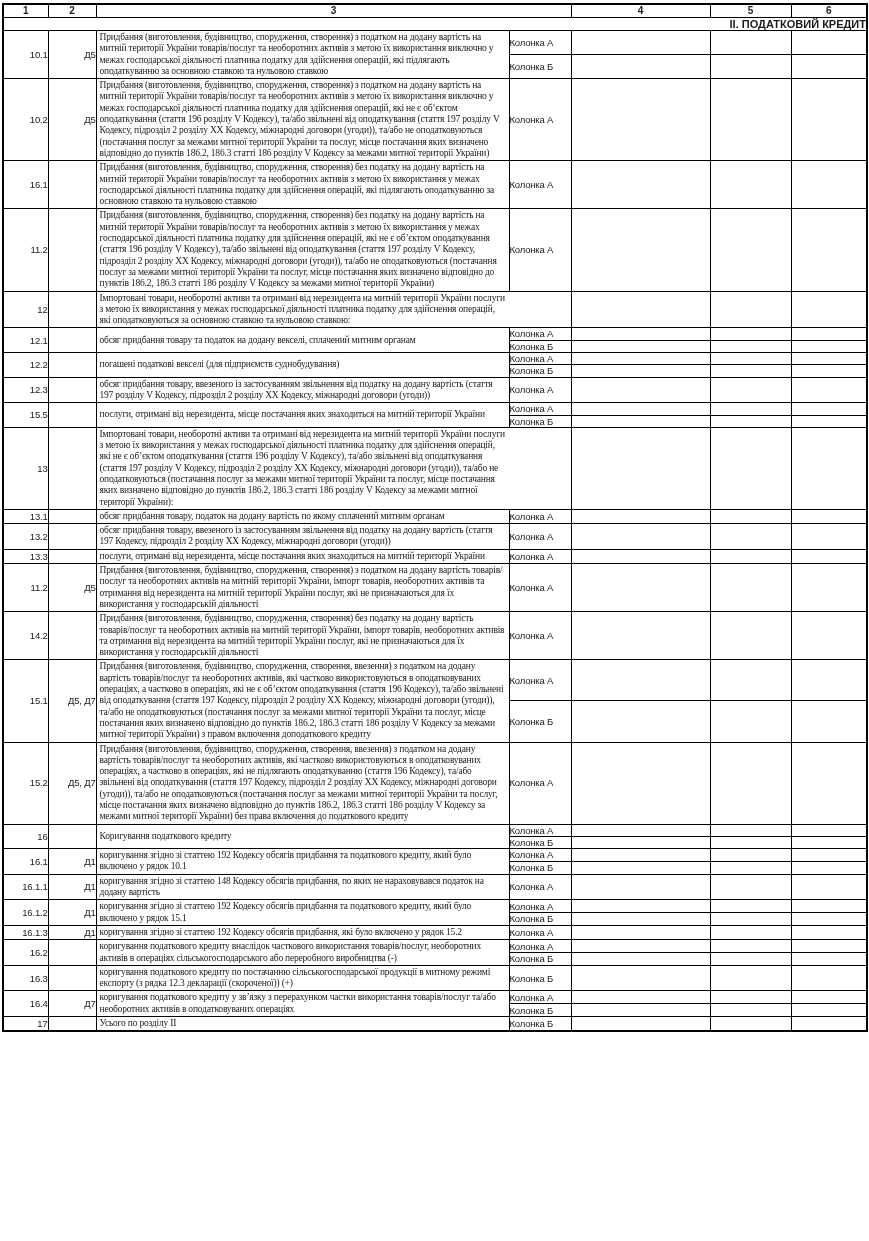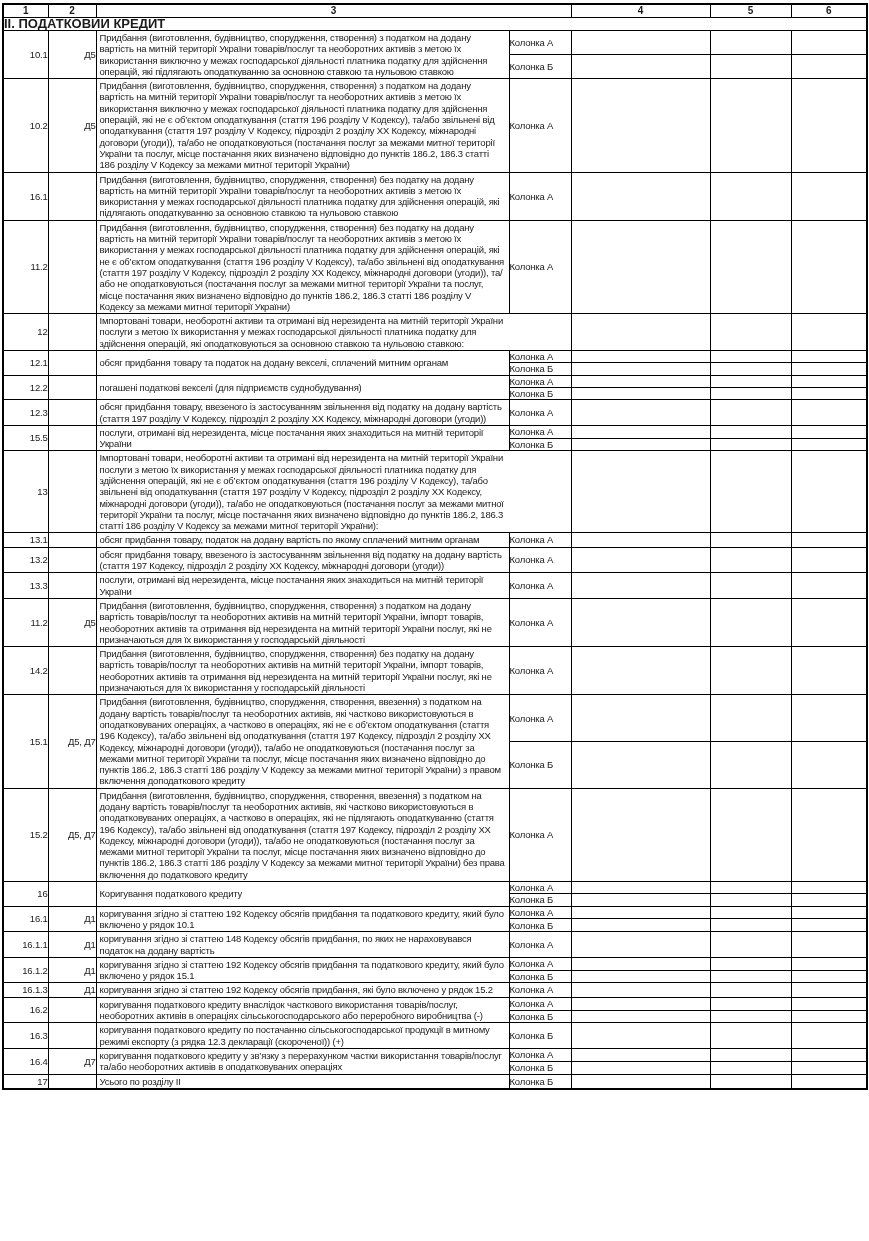--- a/index.html
+++ b/index.html
@@ -22,25 +22,25 @@
   col.c-v6   { width:76px; }
   td {
     border:1px solid #000; padding:0; vertical-align:middle;
     overflow:hidden; background:#fff;
   }
   tr.colhead td {
     font-weight:bold; text-align:center; height:12px; line-height:12px;
     font-size:10px; letter-spacing:0;
   }
   tr.title-row td {
-    font-weight:bold; text-align:left; height:12px; line-height:12px;
-    font-size:13px; letter-spacing:0;
+    font-weight:bold; text-align:right; height:12px; line-height:12px;
+    font-size:11px; letter-spacing:0;
   }
   td.num, td.code { text-align:right; }
-  td.desc > div { max-width:406px; padding:1px 2px 1px 3px; }
+  td.desc > div { max-width:406px; padding:1px 2px 1px 3px;font-family:Liberation Serif, serif; }
   td.kolonka { height:11px; }
   td.val { height:11px; }
 </style>
 </head>
 <body>
 
 <div class="page">
   <table class="form">
     <colgroup>
       <col class="c-num">

